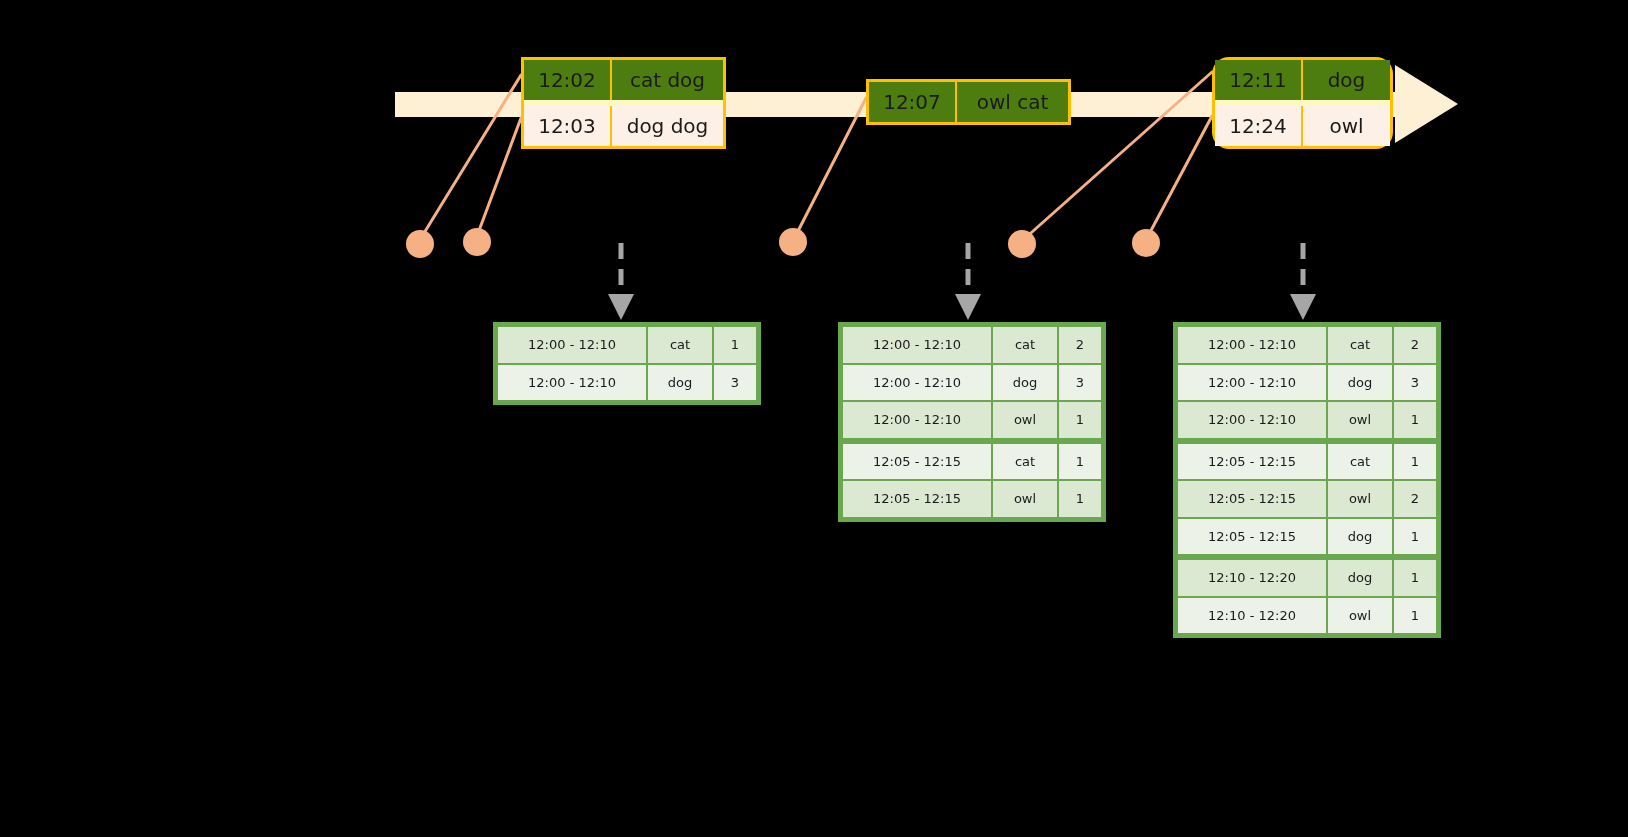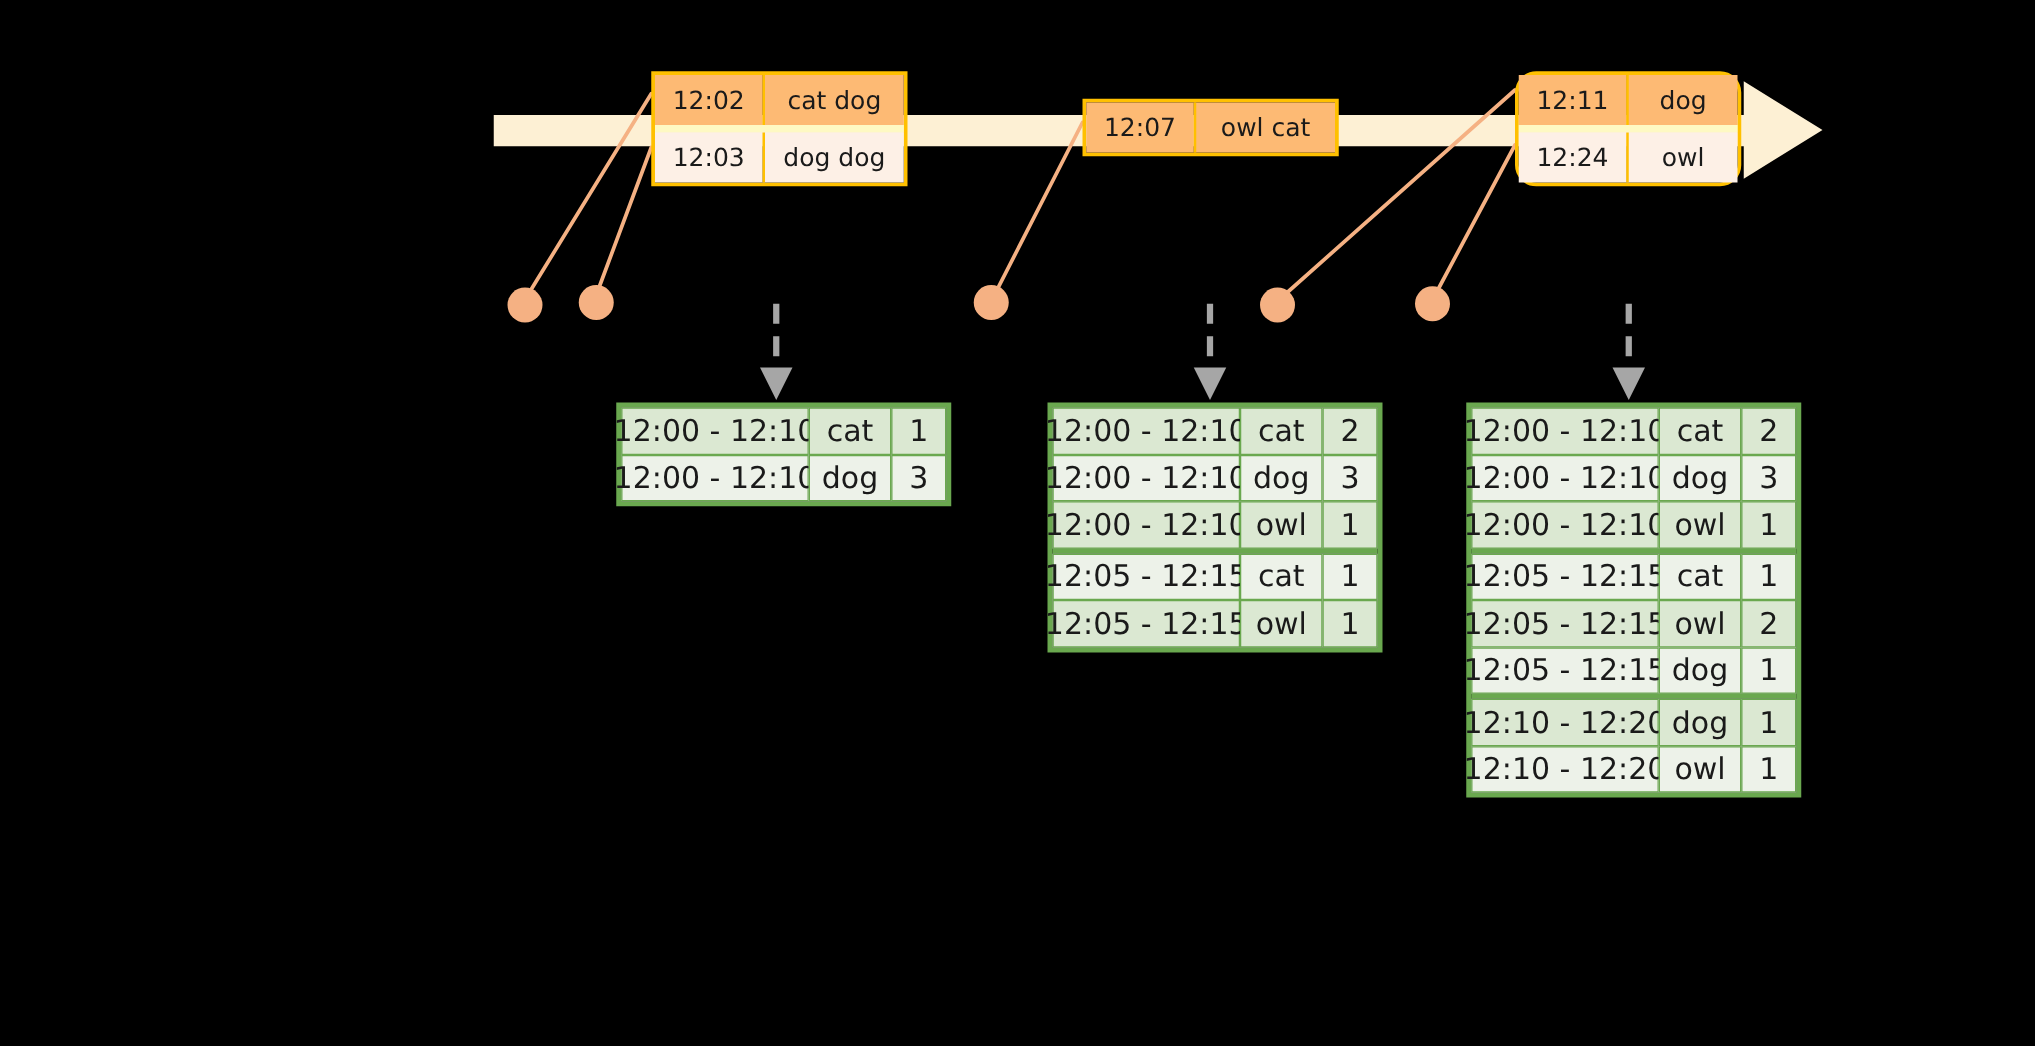--- a/index.html
+++ b/index.html
@@ -53,21 +53,21 @@
     white-space: nowrap;
   }
   .event-time {
     width: 86px;
   }
   .event-words {
     border-left: 2px solid #ffc000;
     flex: 1;
   }
   .tone-dark .event-time,
-  .tone-dark .event-words { background: #fdba74; }
+  .tone-dark .event-words { background: #4d7c0f; }
   .tone-light .event-time,
   .tone-light .event-words { background: #fdf0e6; }
 
   
   .agg-table {
     position: absolute;
     border: 4px solid #6aa84f;
     box-sizing: border-box;
     display: flex;
     flex-direction: column;
@@ -76,21 +76,21 @@
   .agg-row {
     display: flex;
     flex-direction: row;
     height: 37.5px;
     box-sizing: border-box;
   }
   .agg-cell {
     display: flex;
     align-items: center;
     justify-content: center;
-    font-size: 24px;
+    font-size: 13px;
     color: #1a1a1a;
     box-sizing: border-box;
     border: 1px solid #6aa84f;
     white-space: nowrap;
   }
   .agg-cell.c-window { width: 150px; }
   .agg-cell.c-word   { width: 66px; }
   .agg-cell.c-count  { width: 44px; }
   .shade-a .agg-cell { background: #dbe8d2; }
   .shade-b .agg-cell { background: #edf2e9; }

